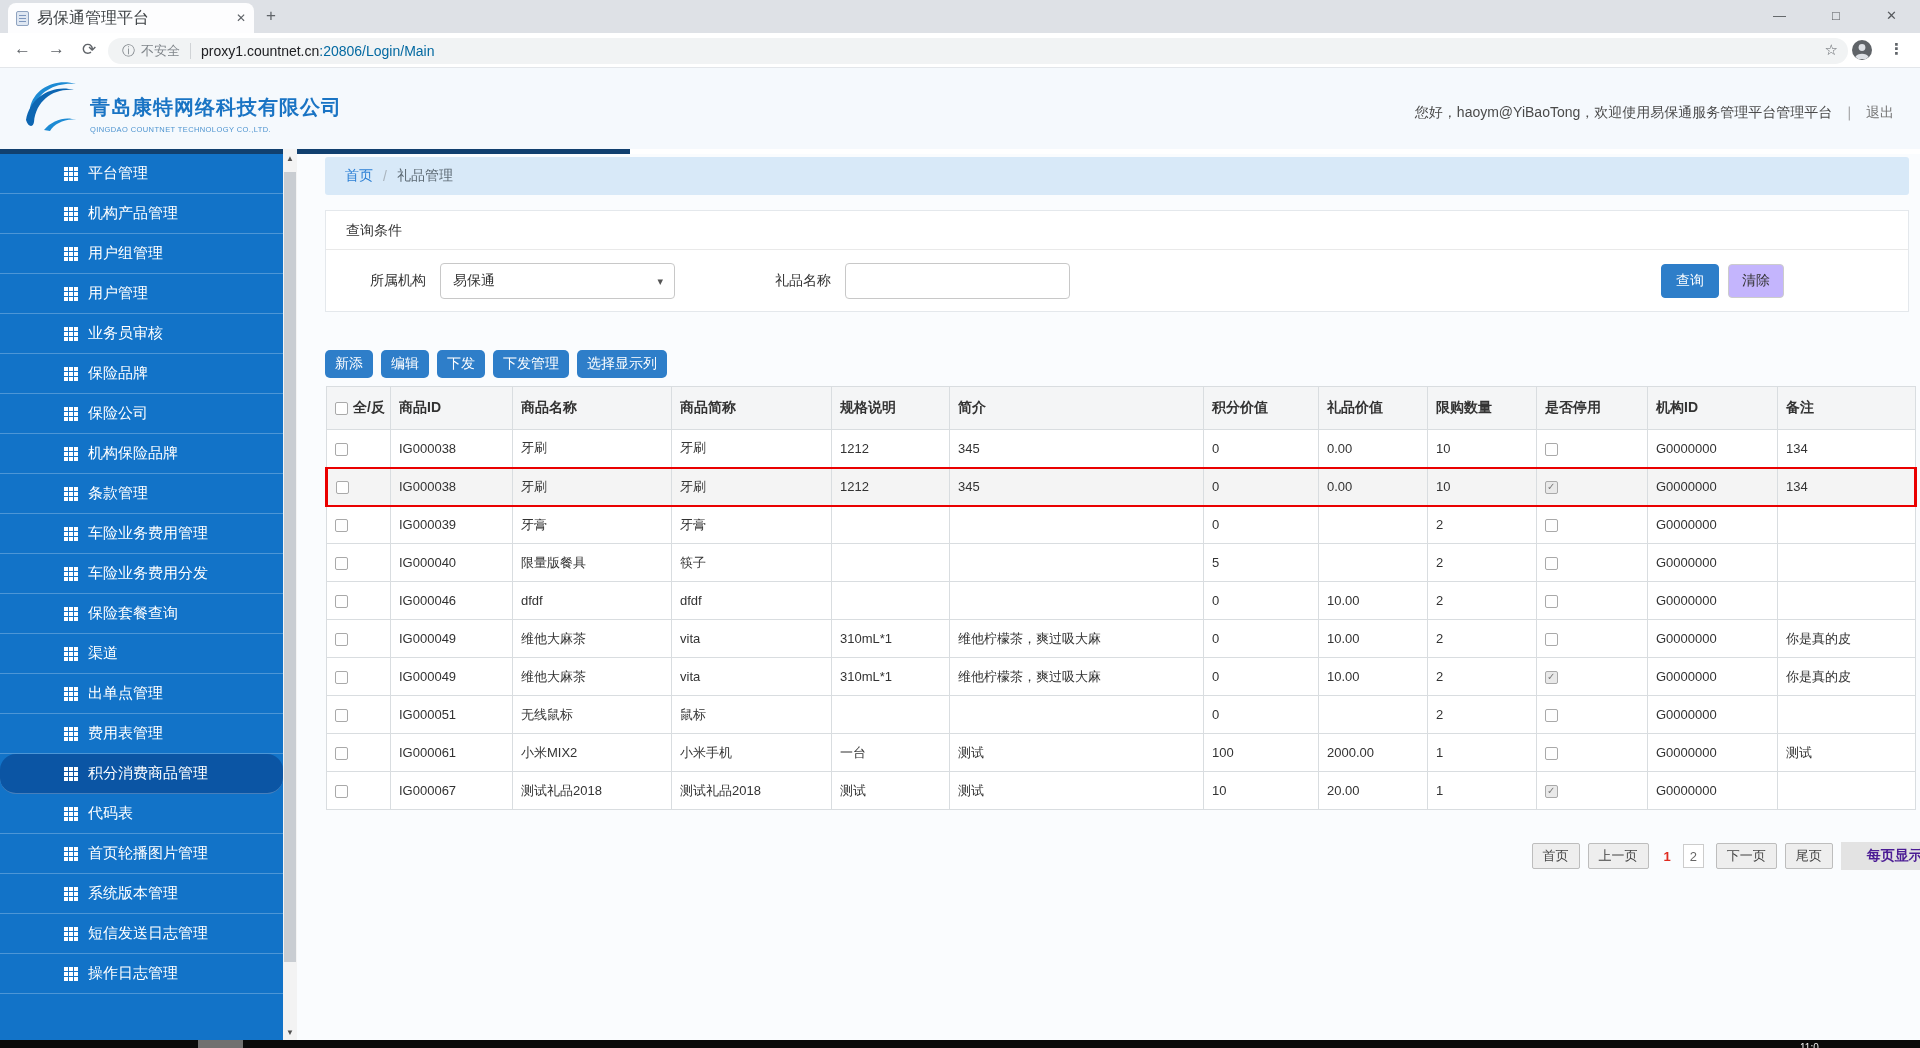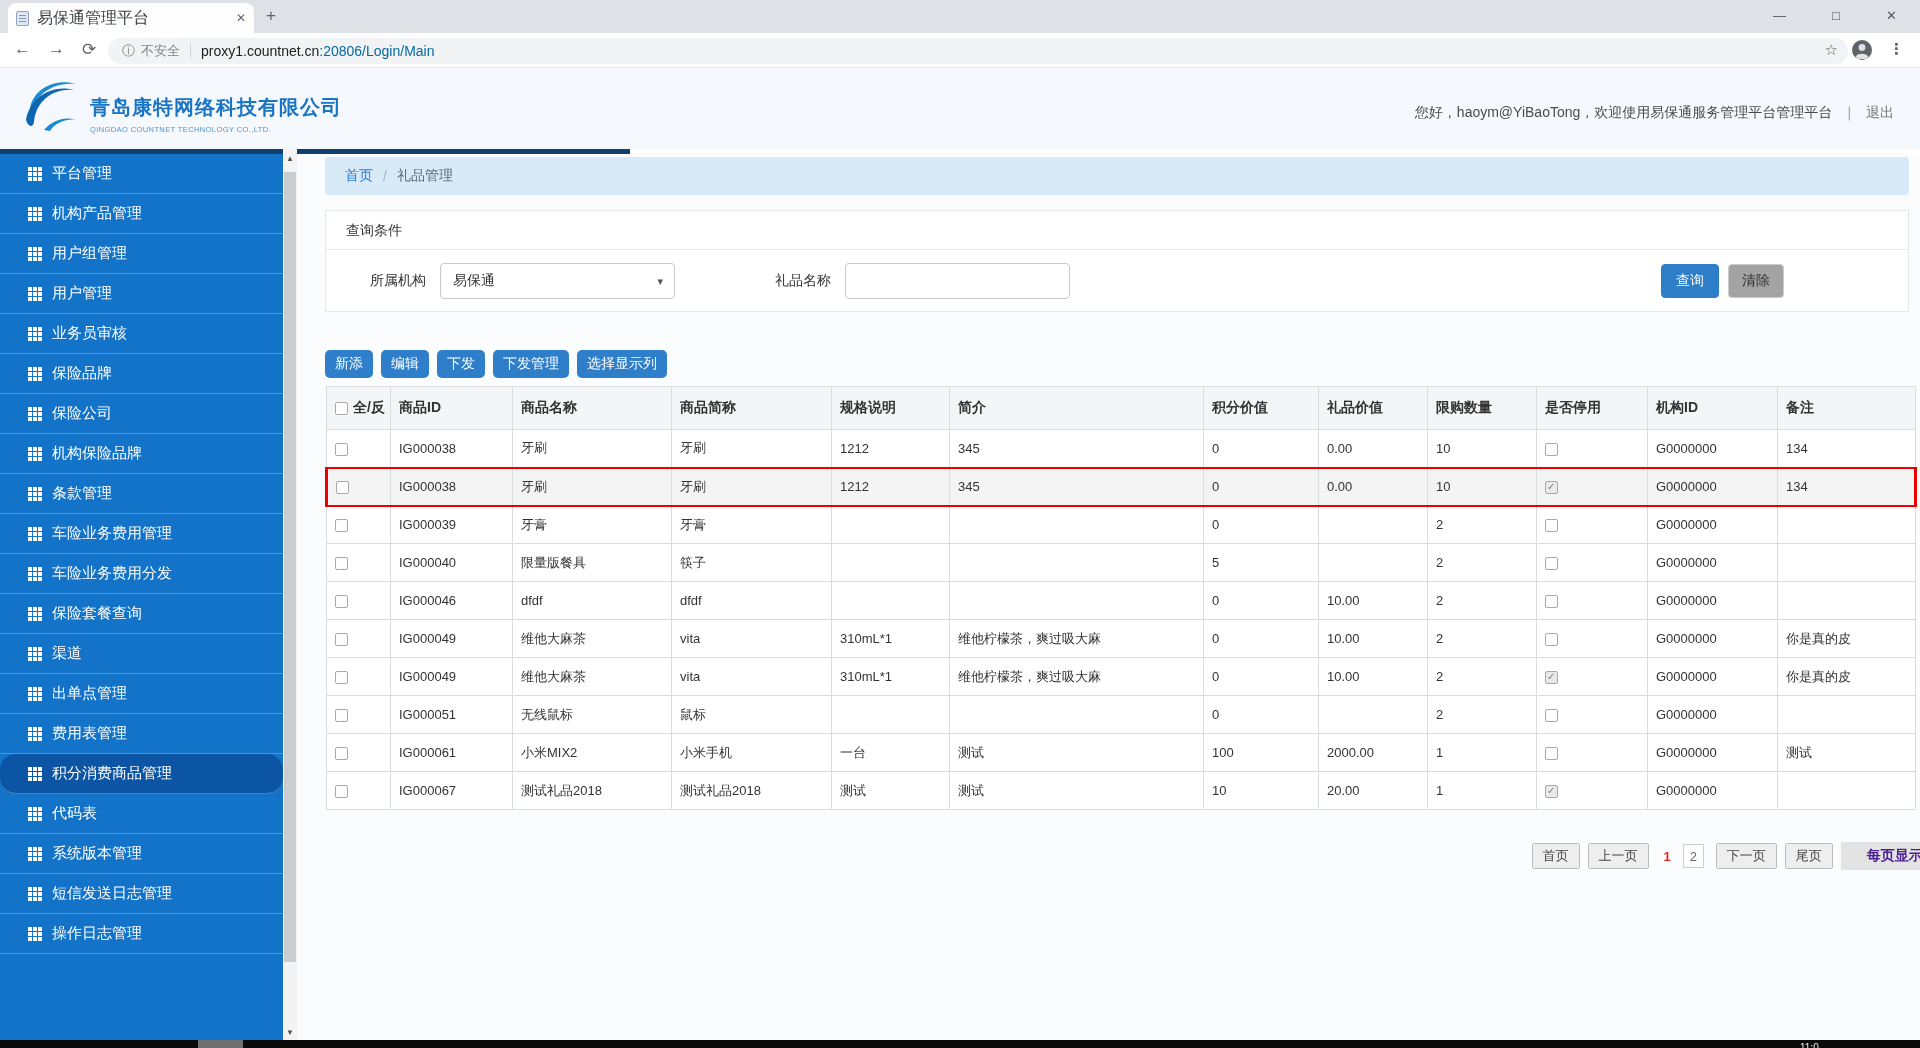--- a/index.html
+++ b/index.html
@@ -55,21 +55,21 @@
               display:flex; align-items:center; }
   .greeting .sep { margin:0 10px; color:#8a8a8a; }
   .logout { color:#737373; cursor:pointer; text-decoration:none;text-align:right; }
 
   .navyline { position:absolute; left:0; top:149px; width:630px; height:5px;
               background:#11406f; }
 
   
   .sidebar { position:absolute; left:0; top:154px; width:283px; height:886px;
              background:#1273c8; overflow:hidden; }
-  .side-item { height:40px; display:flex; align-items:center; padding-left:28px;
+  .side-item { height:40px; display:flex; align-items:center; padding-left:64px;
                border-bottom:1px solid rgba(255,255,255,.25); cursor:pointer; }
   .side-item.active { background:#0b55a4;border-radius:16px; }
   .icon9 { position:relative; width:14px; height:14px; margin-right:10px;
            flex:0 0 14px; }
   .icon9::before { content:""; position:absolute; left:0; top:0; width:4px; height:4px;
            background:#fff;
            box-shadow:5px 0 0 #fff,10px 0 0 #fff,0 5px 0 #fff,5px 5px 0 #fff,
                       10px 5px 0 #fff,0 10px 0 #fff,5px 10px 0 #fff,10px 10px 0 #fff; }
   .side-label { color:#fff; font-size:15px; white-space:nowrap; }
 
@@ -101,21 +101,21 @@
   .sel { width:235px; height:36px; border:1px solid #c8c8c8; border-radius:4px;
          background:#fff; display:flex; align-items:center; padding:0 12px;
          font-size:14px; color:#333; position:relative; cursor:pointer; }
   .sel .caret { position:absolute; right:11px; color:#555; font-size:11px; }
   .txt { width:225px; height:36px; border:1px solid #c8c8c8; border-radius:4px;
          font-size:14px; padding:0 10px; color:#333; background:#fff; }
   .qp-gift-label { margin-left:100px; }
   .qp-btns { position:absolute; left:1335px; top:14px; display:flex; gap:9px; }
   .btn-blue { height:34px; padding:0 14px; background:#2e7ec9; color:#fff;
               border:1px solid #2e7ec9; border-radius:4px; font-size:14px; cursor:pointer; }
-  .btn-white { height:34px; padding:0 13px; background:#a3a3a3; color:#333;
+  .btn-white { height:34px; padding:0 13px; background:#c4b5fd; color:#333;
                border:1px solid #ccc; border-radius:4px; font-size:14px; cursor:pointer; }
 
   .toolbar { position:absolute; left:28px; top:196px; display:flex; gap:8px; }
   .tbtn { height:28px; padding:0 10px; background:#2e7ec9; color:#fff; border:none;
           border-radius:5px; font-size:14px; cursor:pointer; }
 
   .gifttable { position:absolute; left:28px; top:232px; width:1589px;
                border-collapse:collapse; table-layout:fixed; }
   .gifttable th { background:#f4f5f6; border:1px solid #d9dde0; font-size:14px;
                   font-weight:bold; color:#333; text-align:left; padding:12px 8px;
@@ -286,20 +286,24 @@
       <div class="side-item active">
         <span class="icon9"></span>
         <span class="side-label">积分消费商品管理</span>
       </div>
       <div class="side-item">
         <span class="icon9"></span>
         <span class="side-label">代码表</span>
       </div>
       <div class="side-item">
         <span class="icon9"></span>
+        <span class="side-label">首页轮播图片管理</span>
+      </div>
+      <div class="side-item">
+        <span class="icon9"></span>
         <span class="side-label">系统版本管理</span>
       </div>
       <div class="side-item">
         <span class="icon9"></span>
         <span class="side-label">短信发送日志管理</span>
       </div>
       <div class="side-item">
         <span class="icon9"></span>
         <span class="side-label">操作日志管理</span>
       </div>

